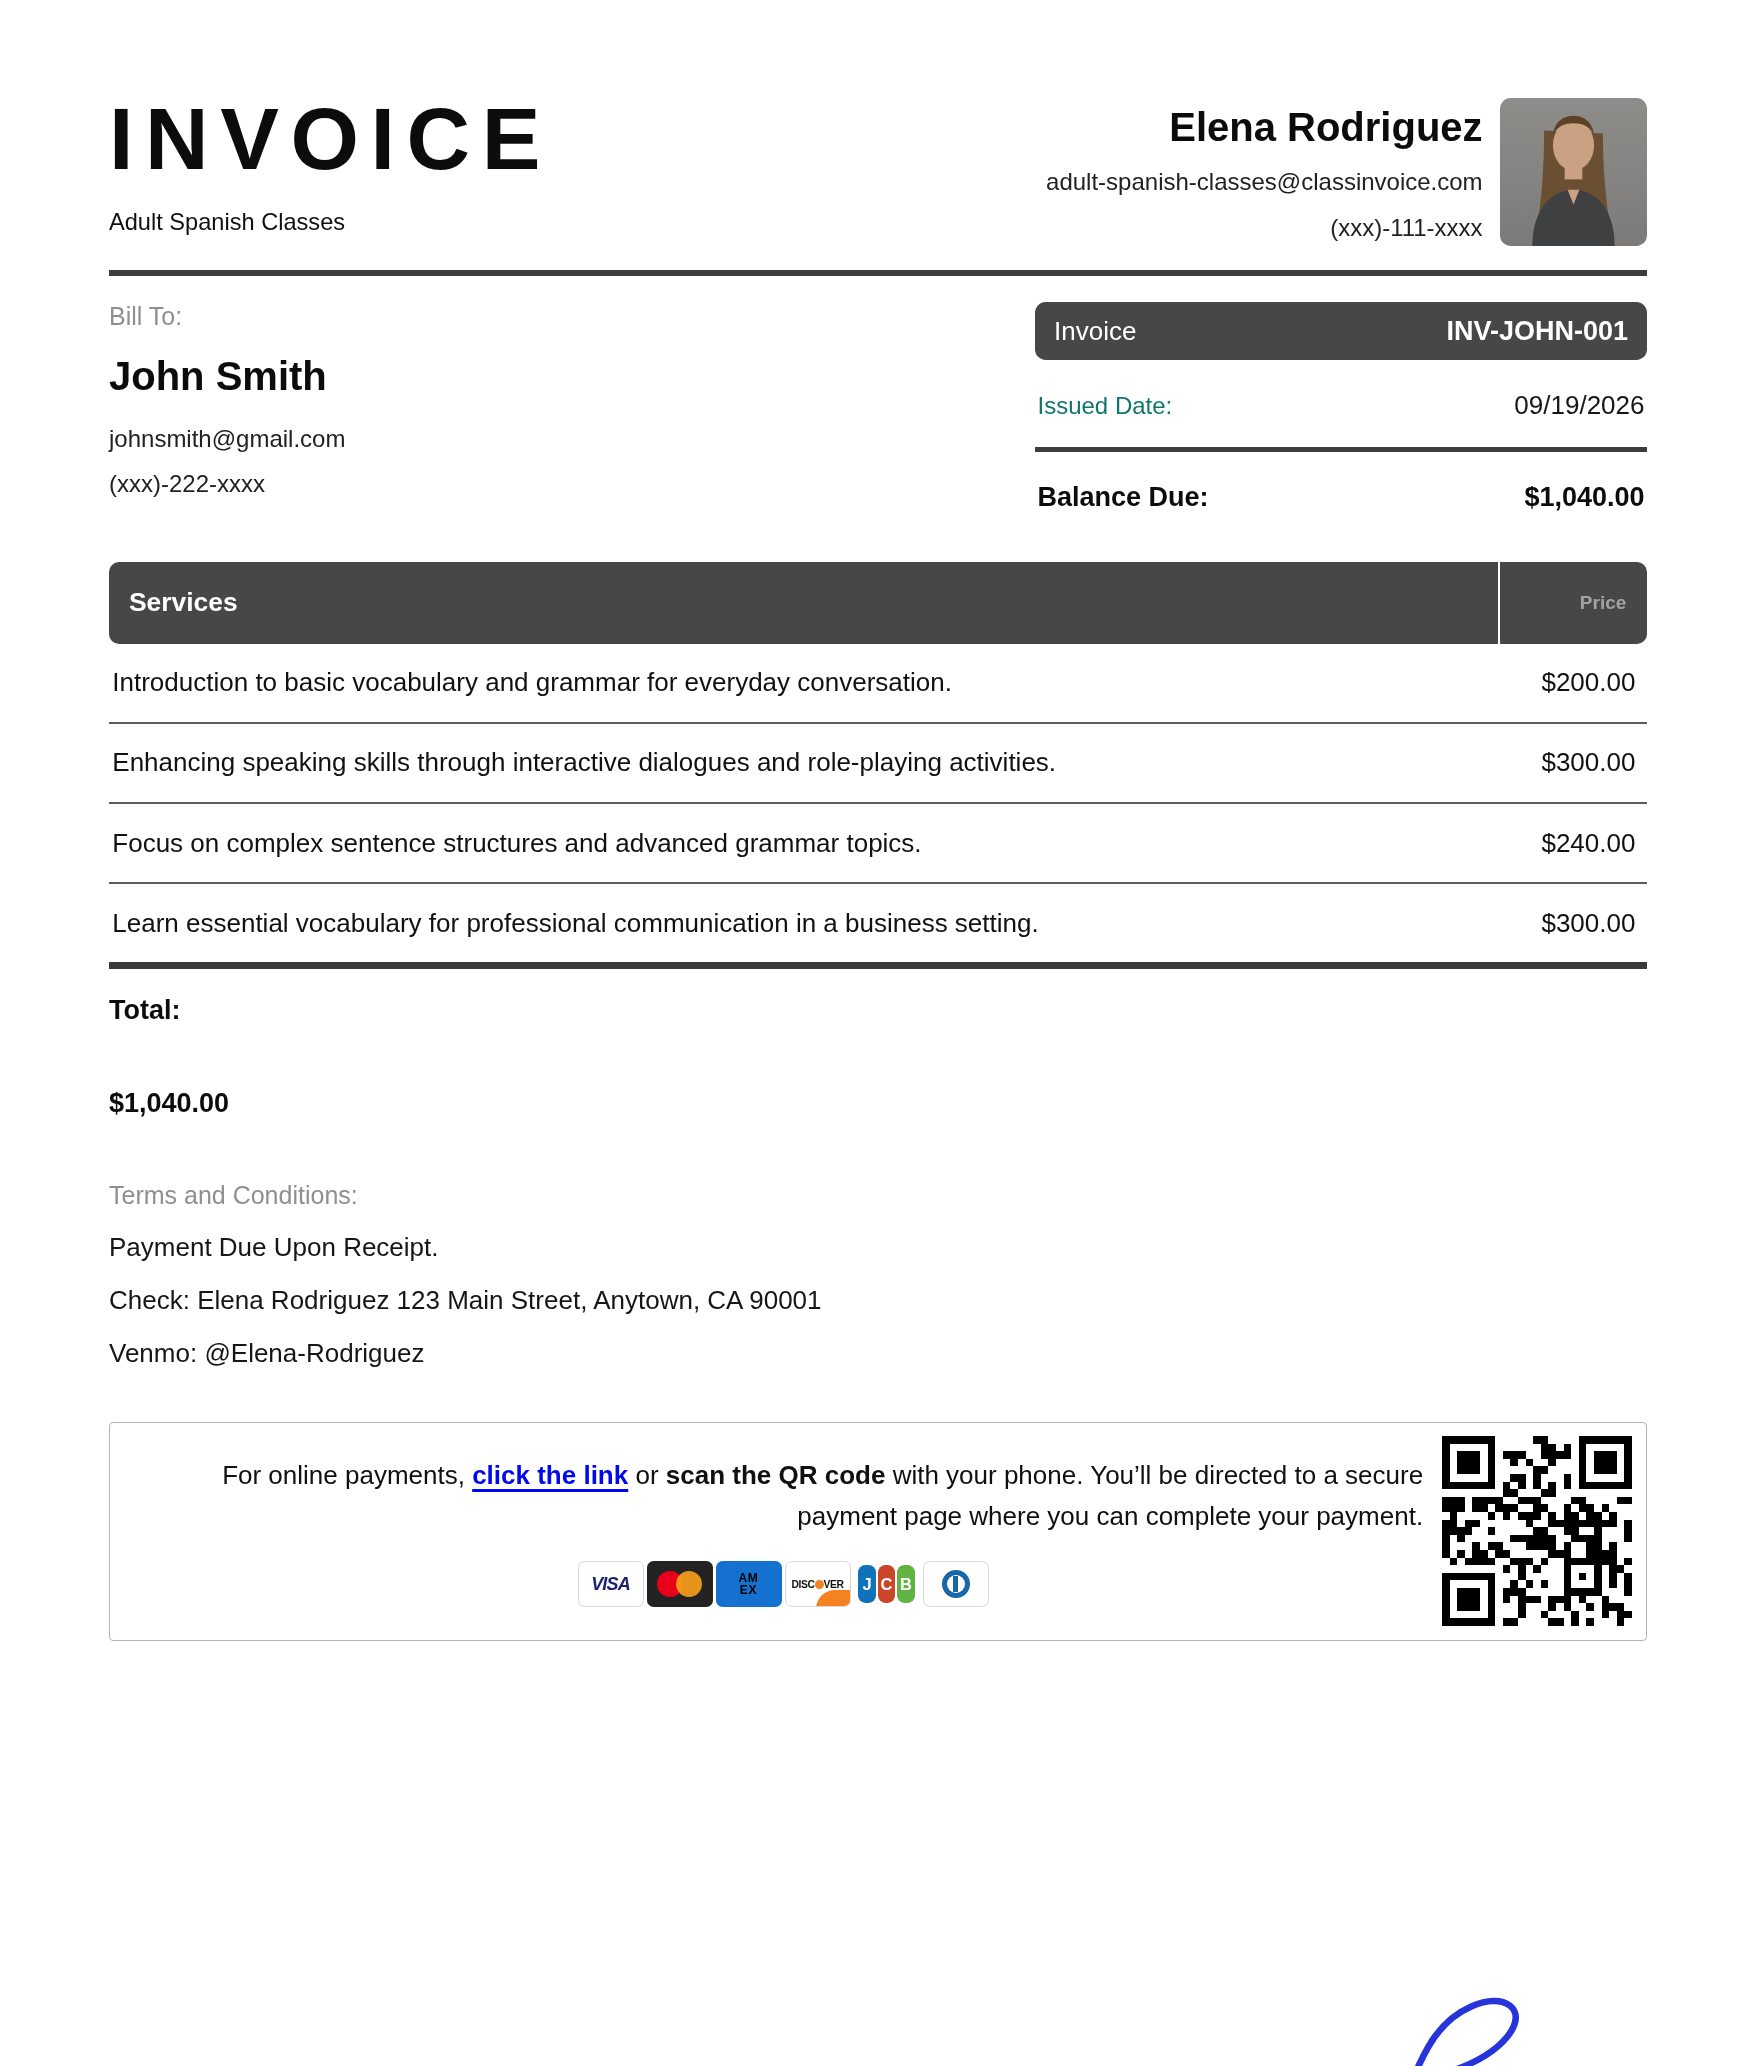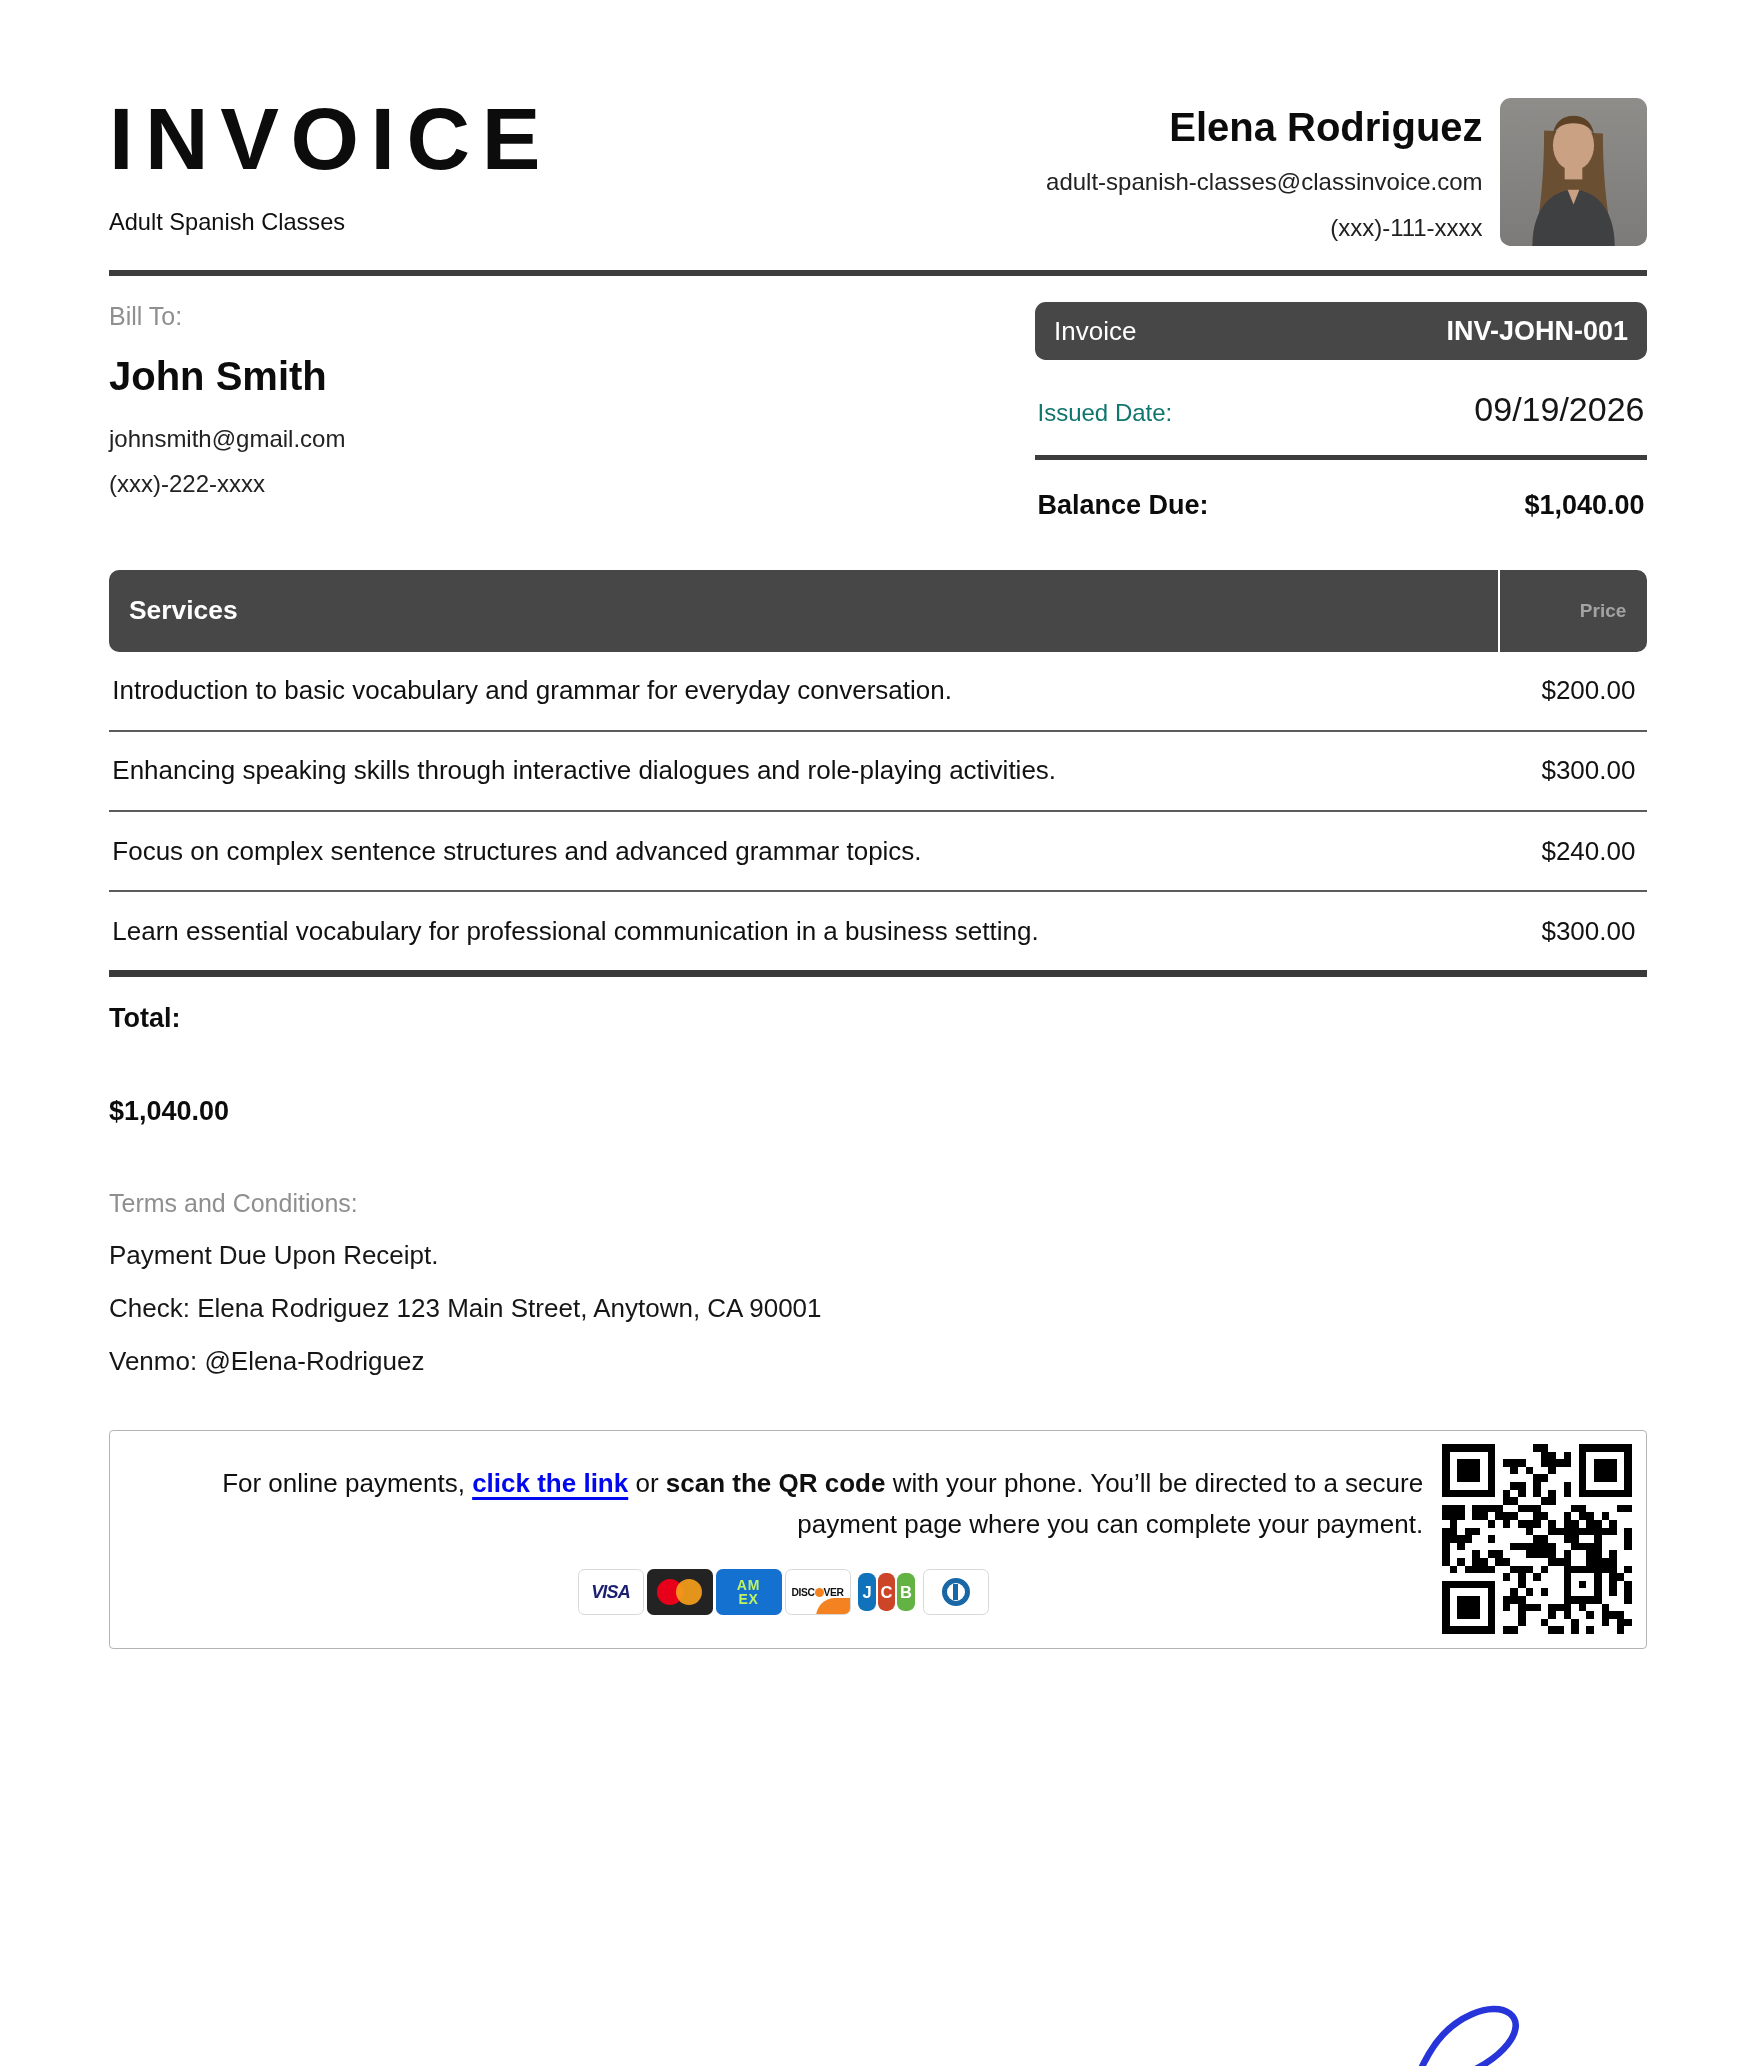--- a/index.html
+++ b/index.html
@@ -31,21 +31,21 @@
   .bill-name { font-size:40px; font-weight:bold; margin-top:23px; color:#0c0c0c; }
   .bill-email { font-size:24px; margin-top:26px; color:#222; }
   .bill-phone { font-size:24px; margin-top:17.4px; color:#222; }
   .inv-meta { width:612px; }
   .inv-bar { height:58px; background:#474747; border-radius:10.7px; display:flex; align-items:center;
              justify-content:space-between; padding:0 19px; color:#fff; }
   .inv-bar-label { font-size:26px; }
   .inv-bar-number { font-size:27px; font-weight:bold; }
   .meta-line { display:flex; justify-content:space-between; align-items:baseline; margin-top:30px; padding:0 2.5px; }
   .meta-line .lbl { font-size:24px; color:#0f766e; }
-  .meta-line .val { font-size:34px; color:#161616; }
+  .meta-line .val { font-size:26px; color:#161616; }
   .meta-divider { height:4.1px; background:#3d3d3d; margin-top:26.4px; }
   .meta-line.bold .lbl, .meta-line.bold .val { font-weight:bold; font-size:27px; color:#0c0c0c; }
 
   
   .services { margin-top:49px; }
   .thead { display:flex; height:82px; }
   .th-services { flex:1; background:#474747; border-radius:10px 0 0 10px; display:flex; align-items:center;
                  padding-left:20px; color:#fff; font-size:26.4px; font-weight:bold; }
   .th-sep { width:2.1px; background:#ffffff; }
   .th-price { width:147px; background:#474747; border-radius:0 10px 10px 0; display:flex; align-items:center;
@@ -74,21 +74,21 @@
   .cards { display:flex; justify-content:center; gap:3px; margin-top:24px; }
   .card { width:66px; height:46px; border-radius:6.6px; position:relative; display:flex; align-items:center;
           justify-content:center; overflow:hidden; flex:none; }
   .card.white { background:#fff; border:1.2px solid #d8d8d8; }
   .card-visa span { font-size:18px; font-weight:bold; font-style:italic; color:#1a1f71; letter-spacing:-0.8px; }
   .card-mc { background:#232323; }
   .mc-red, .mc-orange { width:26px; height:26px; border-radius:50%; position:absolute; top:10.3px; }
   .mc-red { left:10.3px; background:#e8001b; }
   .mc-orange { right:10.3px; background:#f59e1b; opacity:.92; }
   .card-amex { background:#1471cf; flex-direction:column; }
-  .card-amex span { font-size:14px; font-weight:bold; color:#bef264; line-height:1.0; letter-spacing:0.8px; }
+  .card-amex span { font-size:12px; font-weight:bold; color:#000000; line-height:1.0; letter-spacing:0.8px; }
   .card-disc span.txt { font-size:10.3px; font-weight:bold; color:#111; letter-spacing:-0.4px; }
   .disc-dot { display:inline-block; width:9px; height:9px; border-radius:50%; background:#f58220; vertical-align:-0.8px; }
   .disc-swoosh { position:absolute; right:-2.5px; bottom:-2.5px; width:36px; height:19px; background:#f58220;
                  border-top-left-radius:37px; }
   .card-jcb { background:#fff; gap:2.1px; }
   .jcb-stripe { width:17.4px; height:38px; border-radius:7.4px; display:flex; align-items:center; justify-content:center;
                 color:#fff; font-size:16.5px; font-weight:bold; }
   .jcb-b1 { background:#1072ba; } .jcb-b2 { background:#cc4528; } .jcb-b3 { background:#62b244; }
   .diners-ring { width:28px; height:28px; border-radius:50%; border:5.4px solid #1868a8; position:relative;
                  display:flex; align-items:center; justify-content:center; }

